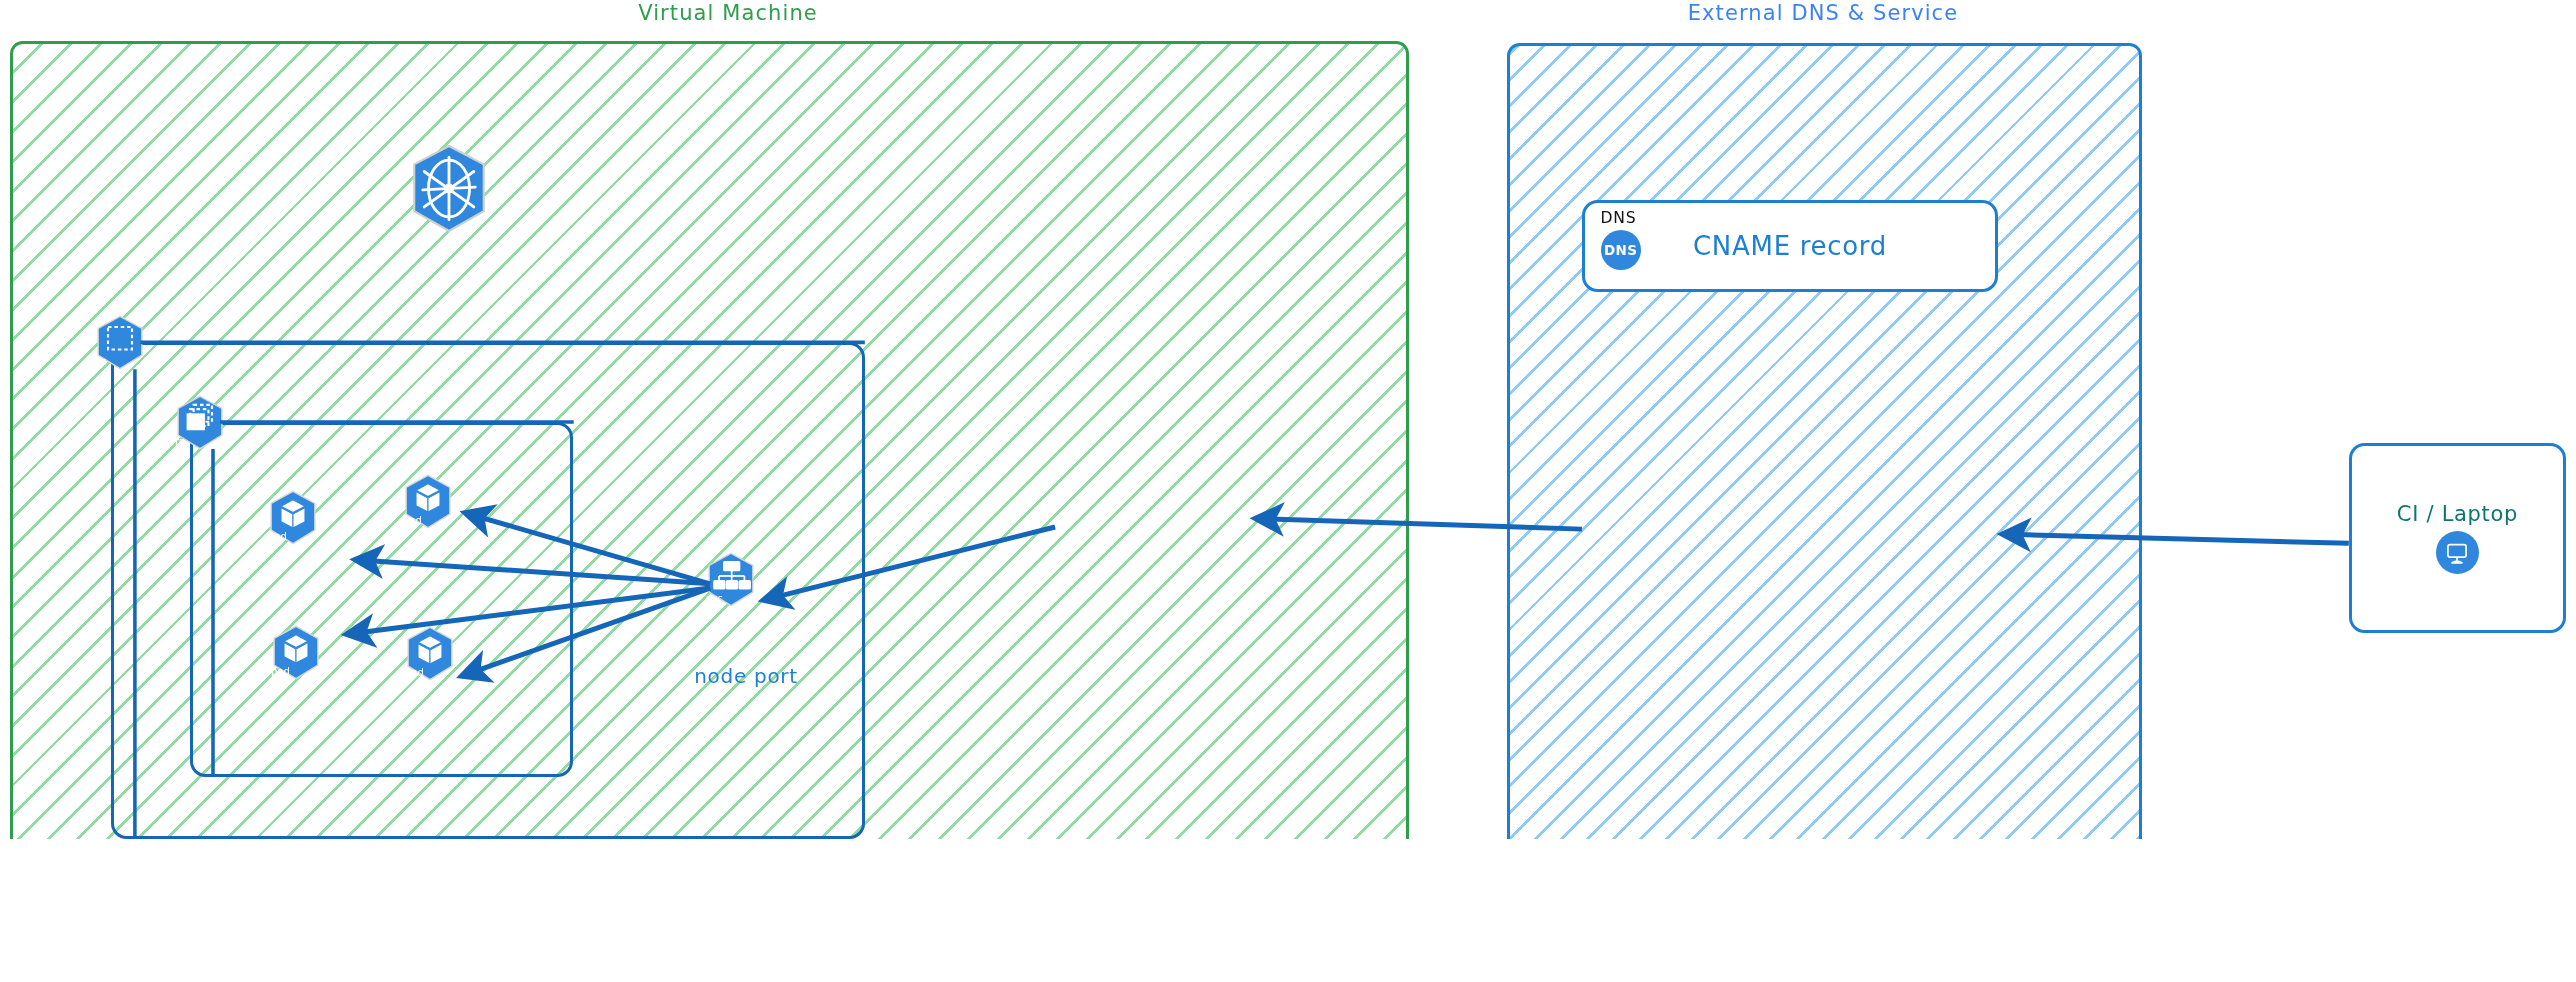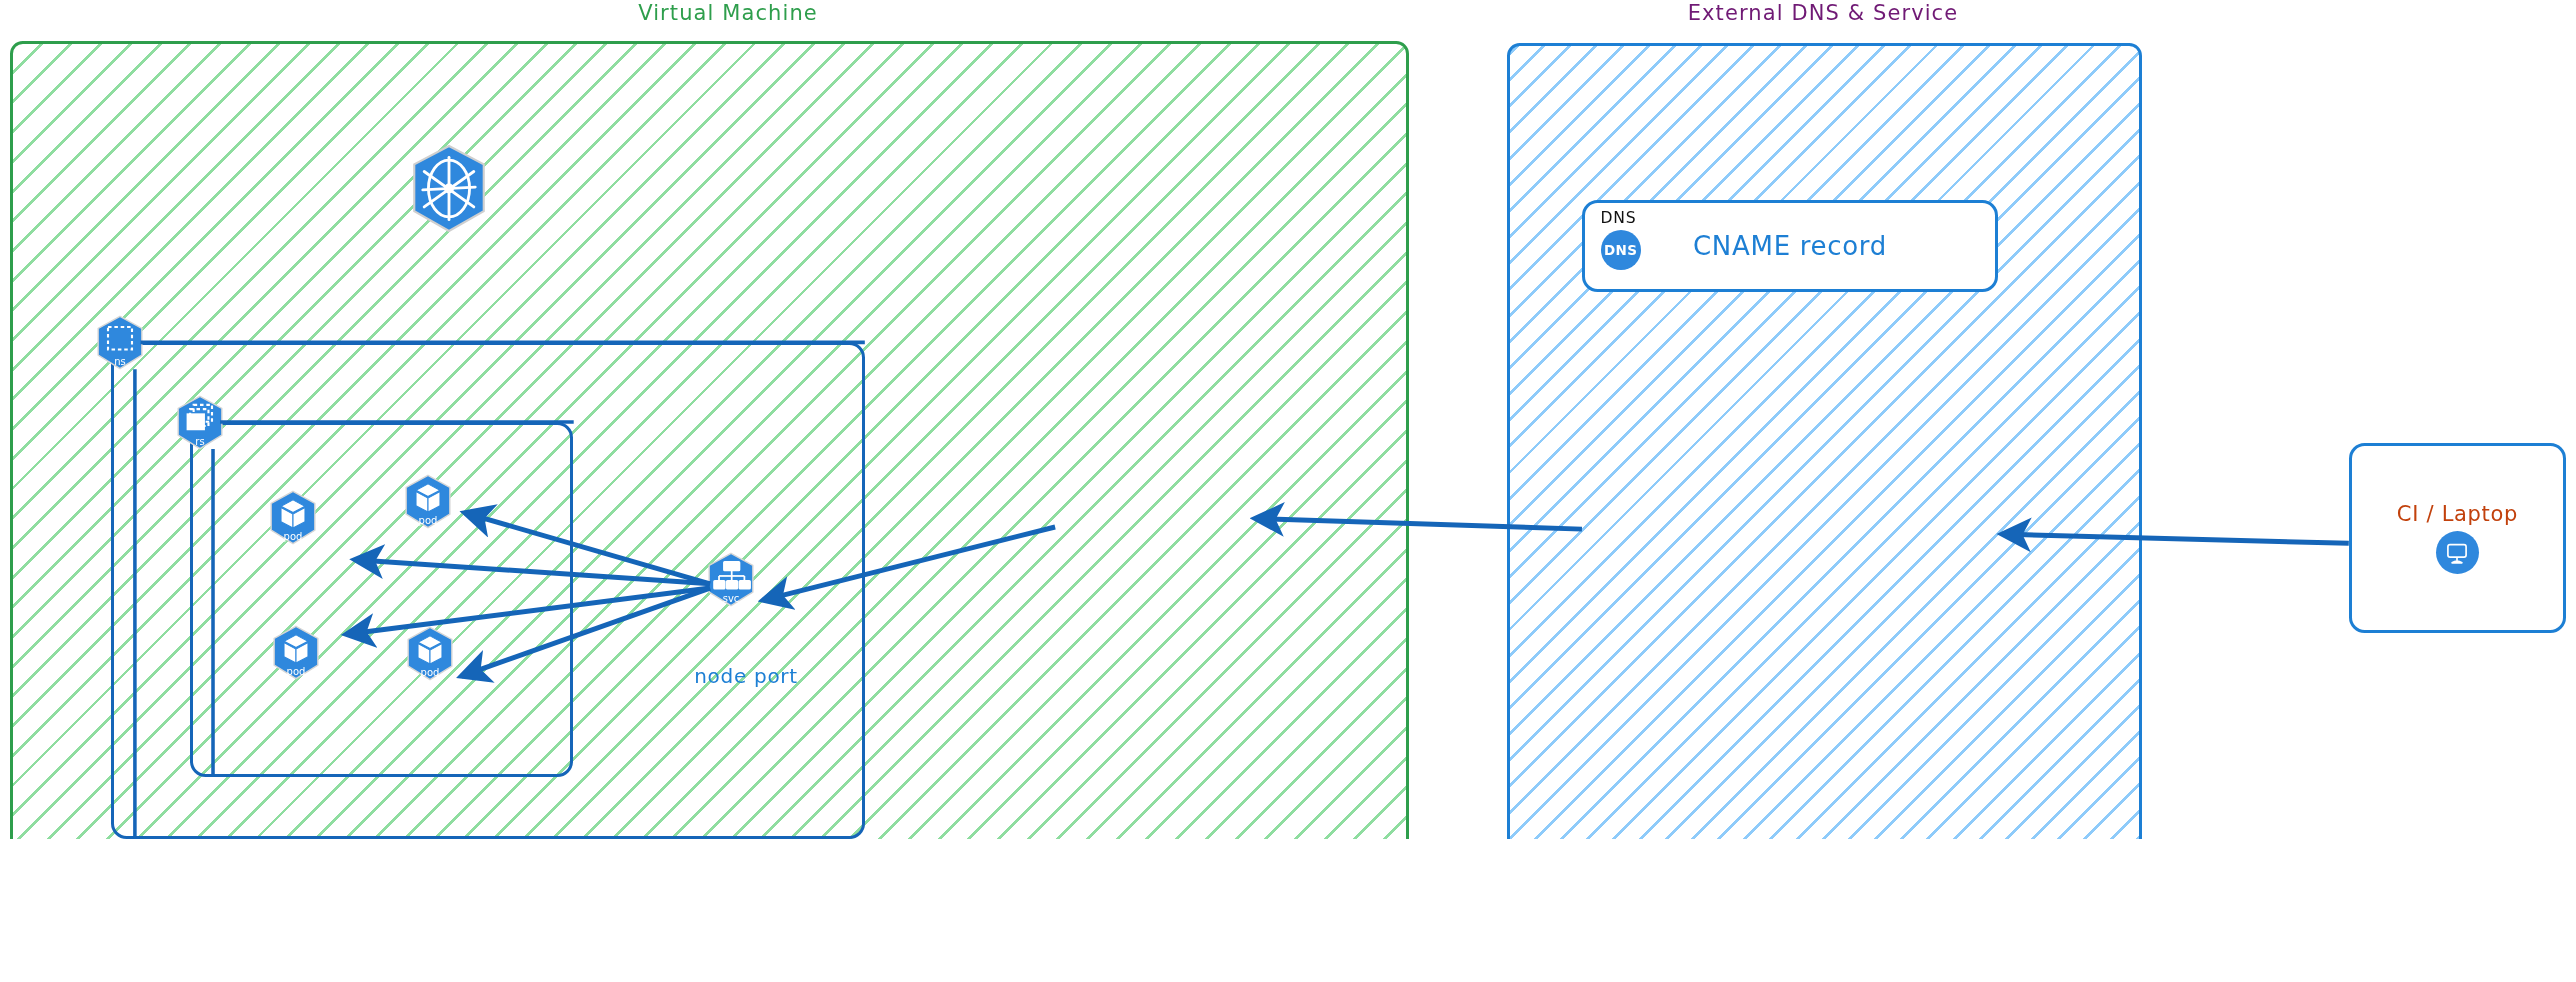--- a/index.html
+++ b/index.html
@@ -22,21 +22,21 @@
   
   .group-title {
     position: absolute;
     font-family: "DejaVu Sans", sans-serif;
     font-size: 21px;
     letter-spacing: 1.1px;
     white-space: nowrap;
     transform: translateX(-50%);
   }
   .title-green { color: #2e9e4c; }
-  .title-blue  { color: #701a75; }
+  .title-blue  { color: #3b82f6; }
 
   
   .group-box {
     position: absolute;
     border-radius: 12.8px;
     box-sizing: border-box;
   }
   .vm-box {
     border: 3.6px solid #2e9e4c;
     background-color: #ffffff;
@@ -67,21 +67,21 @@
   .node-box.green { border: 3.6px solid #2e9e4c; }
   .node-box.blue  { border: 3.6px solid #1d7fd4; }
 
   .node-label {
     font-family: "DejaVu Sans", sans-serif;
     font-size: 21px;
     letter-spacing: 0.7px;
     white-space: nowrap;
   }
   .label-green { color: #2e9e4c; }
-  .label-blue  { color: #c2410c; }
+  .label-blue  { color: #0f766e; }
 
   
   .k8s-frame {
     position: absolute;
     box-sizing: border-box;
     border: 3.6px solid #1565b8;
     border-radius: 15.6px;
     background: transparent;
   }
 
@@ -152,21 +152,21 @@
   .hexnode {
     position: absolute;
     width: 50px;
     height: 55px;
   }
   .hexnode svg { display: block; overflow: visible; }
   .hex-caption {
     position: absolute;
     left: 0; right: 0;
     bottom: 2.8px;
-    text-align: center;
+    text-align: left;
     color: #ffffff;
     font-size: 10px;
     font-family: "DejaVu Sans", sans-serif;
     pointer-events: none;
   }
 
   .k8s-logo { position: absolute; width: 78px; height: 91px; }
   .k8s-logo svg { display: block; overflow: visible; }
 
   .caption {

